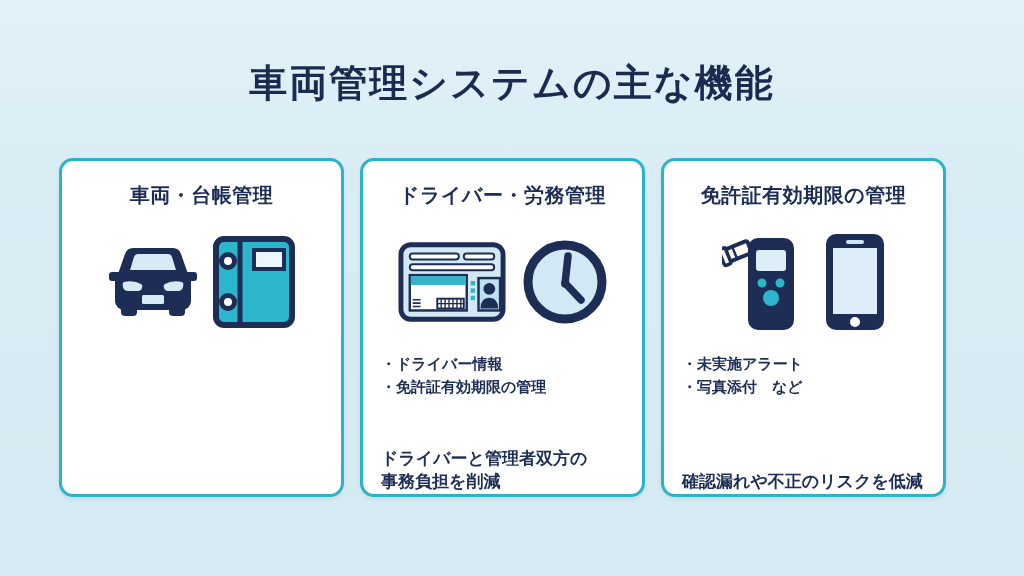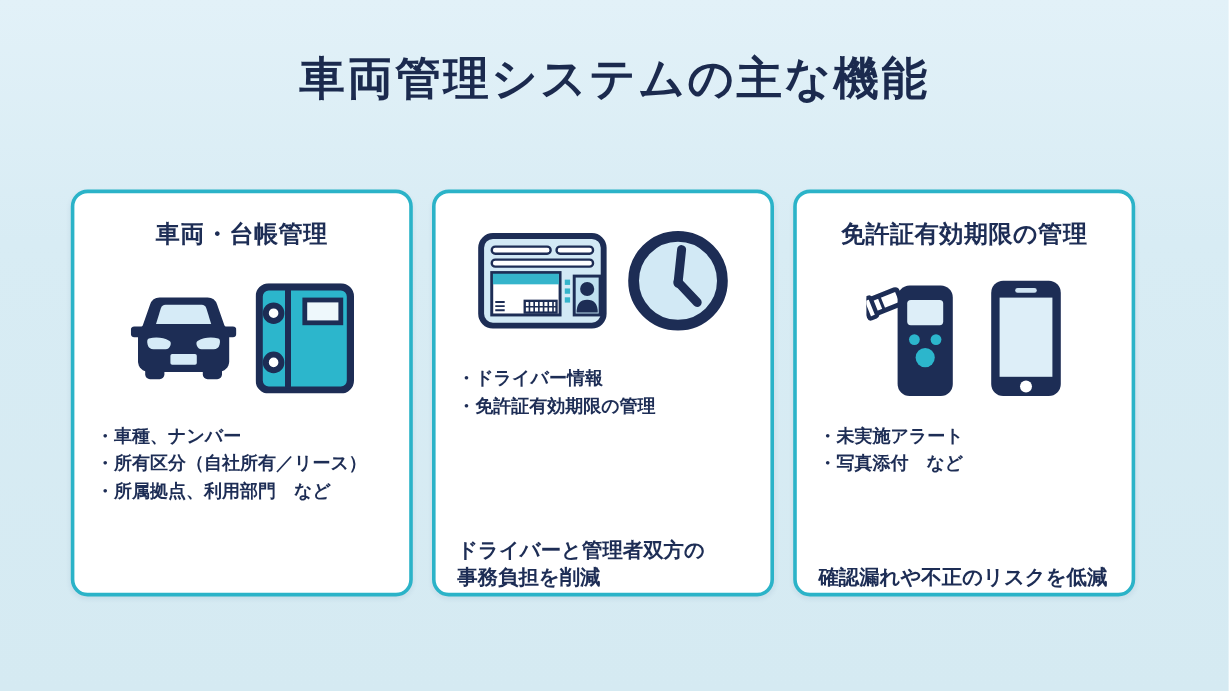--- a/index.html
+++ b/index.html
@@ -9,21 +9,21 @@
     font-weight: bold;
     color: #1d2d55;
   }
   .slide {
     position: relative;
     width: 1024px; height: 576px;
     background: linear-gradient(180deg, #e2f1f8 0%, #d8ecf4 35%, #d5eaf2 100%);
     overflow: hidden;
   }
   .title {
-    padding-top: 40px;
+    padding-top: 58px;
     text-align: center;
     font-size: 38px;
     letter-spacing: 2px;
     color: #1b2a4e;
   }
   .cards {
     position: absolute;
     left: 59px; top: 158px;
     width: 908px;
     display: flex;
@@ -100,28 +100,24 @@
         </svg>
 
         <svg width="82" height="92" viewBox="0 0 82 92">
           <rect x="3" y="3" width="76" height="86" rx="8" fill="#2cb6cc" stroke="#1d2d55" stroke-width="6"></rect>
           <line x1="27" y1="4" x2="27" y2="88" stroke="#1d2d55" stroke-width="5"></line>
           <circle cx="15" cy="25" r="6.5" fill="#ffffff" stroke="#1d2d55" stroke-width="5"></circle>
           <circle cx="15" cy="66" r="6.5" fill="#ffffff" stroke="#1d2d55" stroke-width="5"></circle>
           <rect x="41" y="14" width="30" height="19" fill="#eef8fc" stroke="#1d2d55" stroke-width="4"></rect>
         </svg>
       </div>
-      <ul class="bullets">
-        <li>・車種、ナンバー</li>
-        <li>・所有区分（自社所有／リース）</li>
-        <li>・所属拠点、利用部門　など</li>
-      </ul>
     </section>
 
     <section class="card">
+      <h2 class="card-title">ドライバー・労務管理</h2>
       <div class="icons">
 
         <svg width="108" height="82" viewBox="0 0 110 82">
           <rect x="3" y="3" width="104" height="76" rx="10" fill="#d2e9f5" stroke="#1d2d55" stroke-width="5"></rect>
           <rect x="12" y="12" width="50" height="6" rx="3" fill="#ffffff" stroke="#1d2d55" stroke-width="2"></rect>
           <rect x="67" y="12" width="31" height="6" rx="3" fill="#ffffff" stroke="#1d2d55" stroke-width="2"></rect>
           <rect x="12" y="23" width="86" height="6" rx="3" fill="#ffffff" stroke="#1d2d55" stroke-width="2"></rect>
           <rect x="12" y="34" width="58" height="36" fill="#ffffff" stroke="#1d2d55" stroke-width="2.5"></rect>
           <rect x="13" y="35" width="56" height="9" fill="#35b4cb"></rect>
           <rect x="74" y="40" width="4.5" height="4.5" fill="#35b4cb"></rect>

